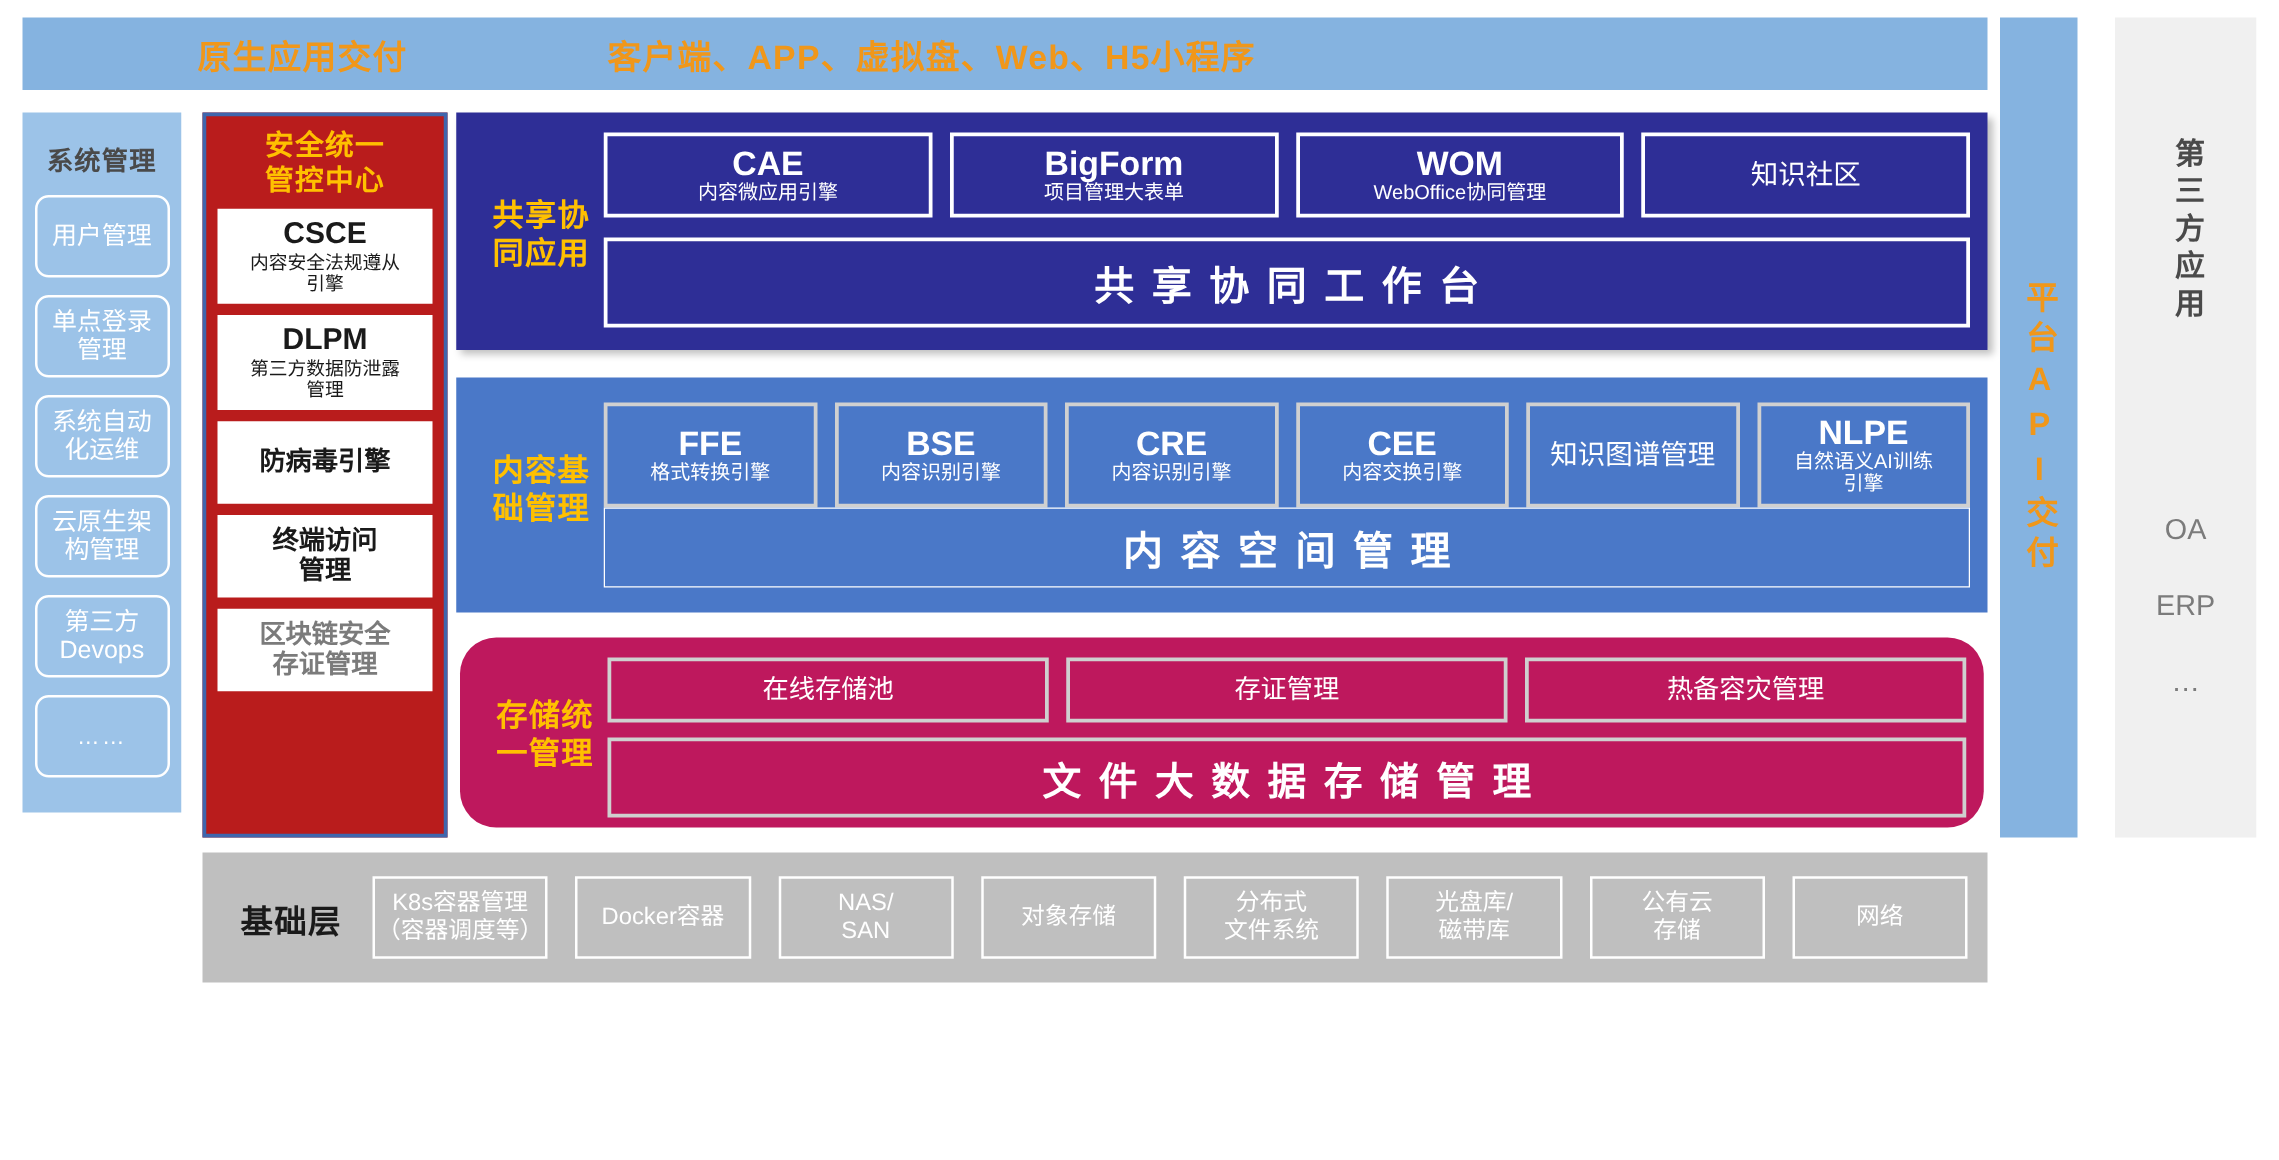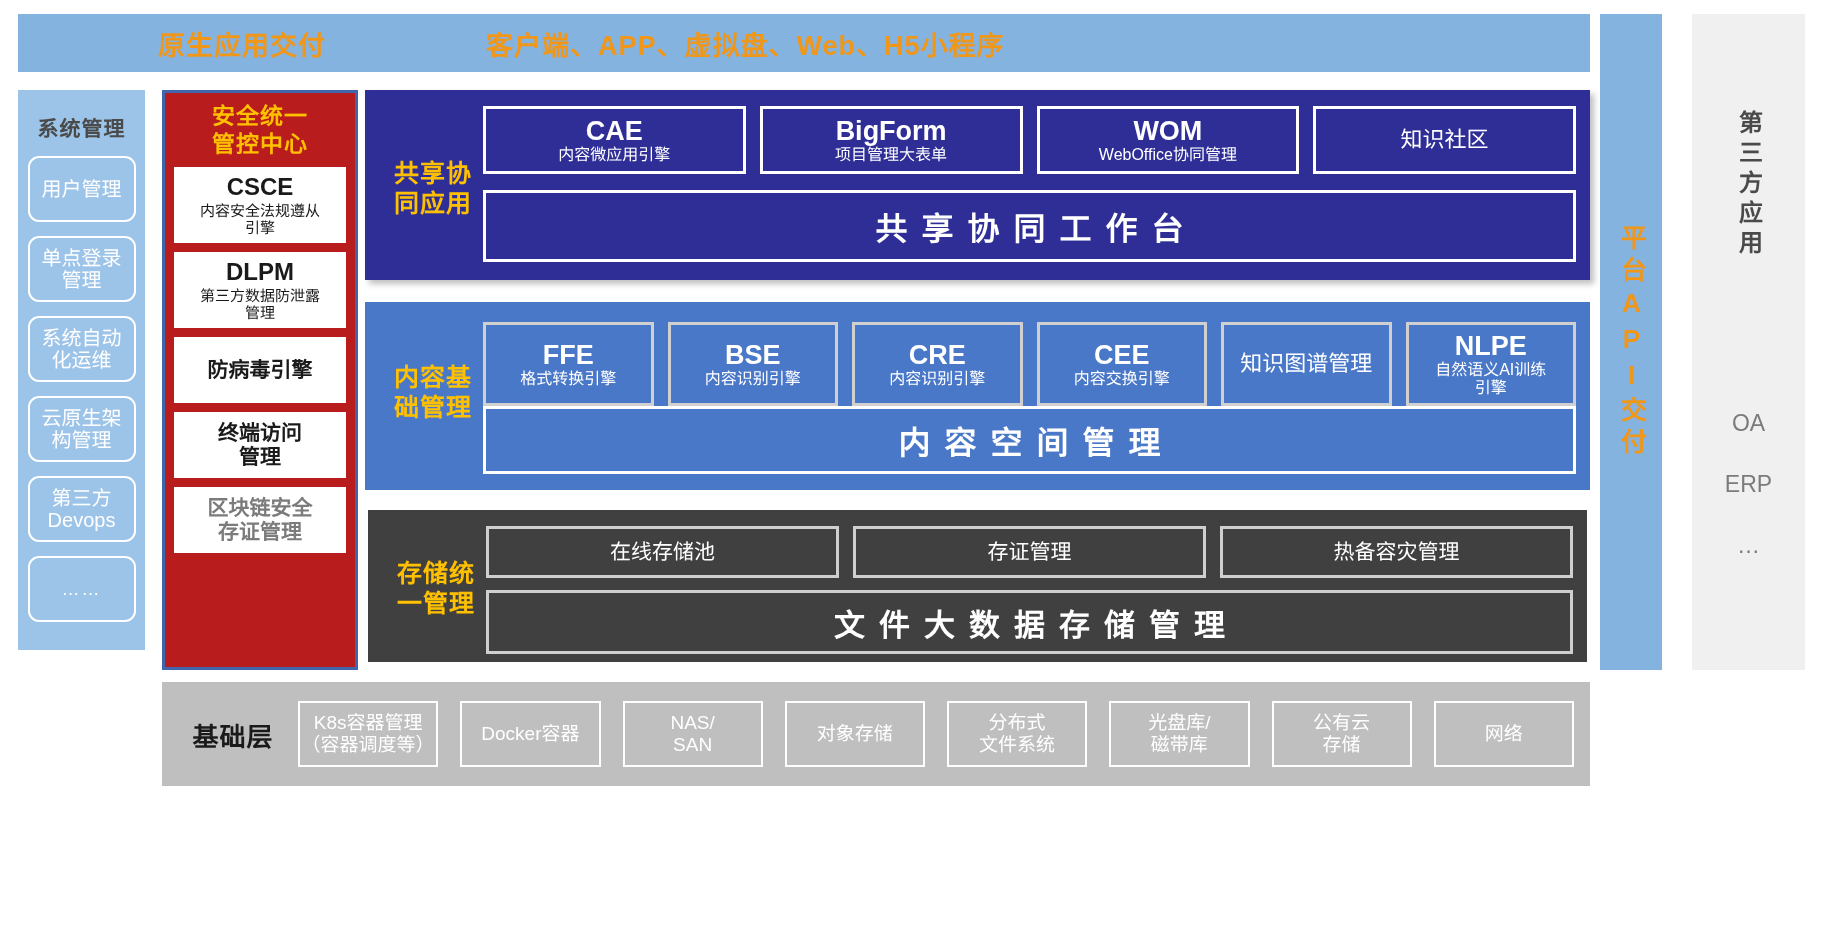--- a/index.html
+++ b/index.html
@@ -136,21 +136,22 @@
   #band-content {
     left: 365px; top: 302px; width: 1225px; height: 188px;
     background: #4a78c8;
   }
   #band-storage-outer {
     left: 365px; top: 500px; width: 1225px; height: 170px;
     background: #ffffff;
   }
   #band-storage {
     left: 368px; top: 510px; width: 1219px; height: 152px;
-    background: #404040;
+    background: #be185d;
+    border-radius: 29px;
   }
 
   .band-label {
     position: absolute;
     left: 18px;
     color: #ffc000;
     font-weight: bold;
     font-size: 25px;
     line-height: 1.2;
     text-align: center;
@@ -214,21 +215,21 @@
     letter-spacing: 14px;
     text-indent: 14px;
   }
   #bar-share {
     top: 100px; height: 66px;
     border: 3px solid #ffffff;
     font-size: 32px;
   }
   #bar-content {
     top: 104px; height: 62px;
-    border: 3px solid #ffffff;
+    border: 1px solid #ffffff;
     font-size: 32px;
   }
   #bar-storage {
     top: 80px; height: 58px;
     border: 3px solid #cfcfcf;
     font-size: 31px;
   }
 
   
   #api-col {

